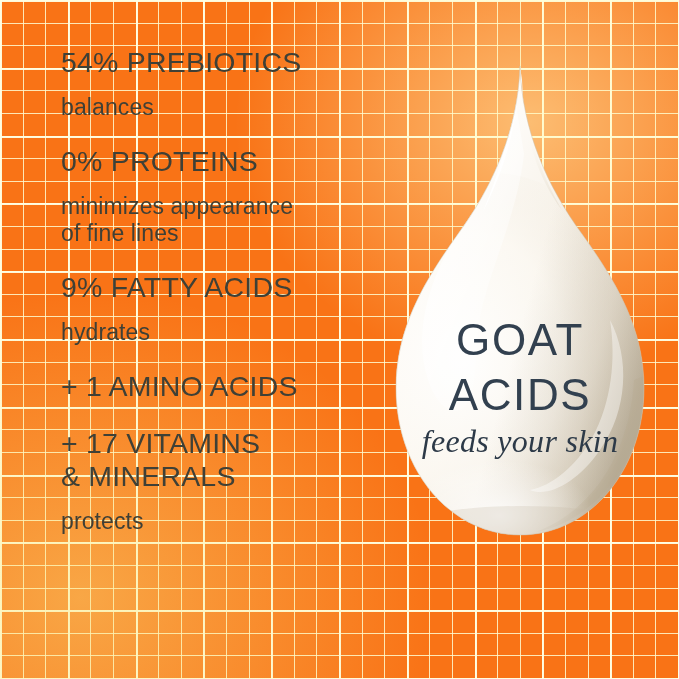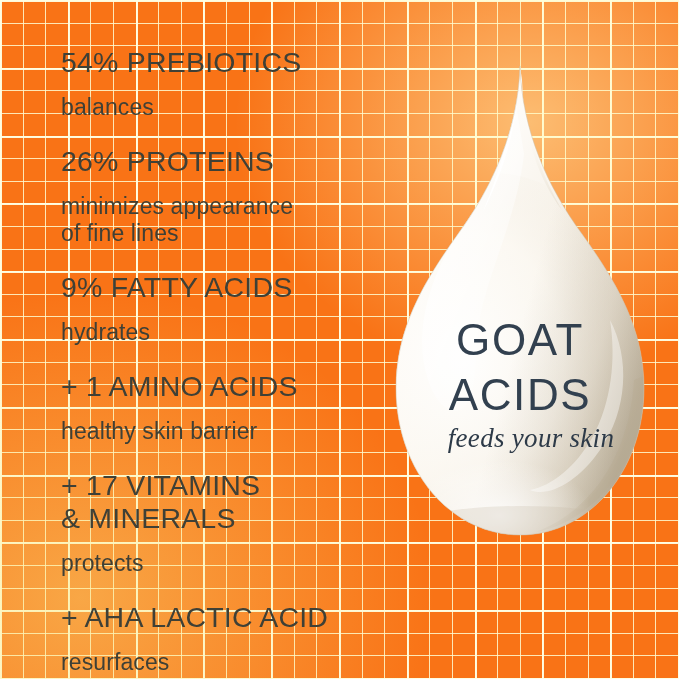--- a/index.html
+++ b/index.html
@@ -130,27 +130,27 @@
     width: 296px;
     text-align: center;
     font-size: 44px;
     line-height: 1;
     letter-spacing: 1.6px;
     color: #32404f;
     font-weight: 400;
   }
   .brand-tagline {
     position: absolute;
-    left: 11px;
+    left: 0;
     top: 367px;
     width: 296px;
     text-align: center;
     font-family: "Liberation Serif", serif;
     font-style: italic;
-    font-size: 27px;
+    font-size: 32px;
     line-height: 1;
     letter-spacing: 0.3px;
     color: #2d3a48;
   }
 </style>
 </head>
 <body>
 
 <div id="canvas">
 
@@ -159,45 +159,40 @@
   <div class="grid-layer bg-wash"></div>
 
   <div class="ingredient-list">
 
     <div class="ingredient-block">
       <div class="ing-headline">54% PREBIOTICS</div>
       <div class="ing-sub">balances</div>
     </div>
 
     <div class="ingredient-block">
-      <div class="ing-headline">26% PROTEINS</div>
+      <div class="ing-headline">0% PROTEINS</div>
       <div class="ing-sub">minimizes appearance
 of fine lines</div>
     </div>
 
     <div class="ingredient-block">
       <div class="ing-headline">9% FATTY ACIDS</div>
       <div class="ing-sub">hydrates</div>
     </div>
 
     <div class="ingredient-block">
       <div class="ing-headline">+ 1 AMINO ACIDS</div>
-      <div class="ing-sub">healthy skin barrier</div>
     </div>
 
     <div class="ingredient-block">
       <div class="ing-headline">+ 17 VITAMINS
 &amp; MINERALS</div>
       <div class="ing-sub">protects</div>
     </div>
 
-    <div class="ingredient-block">
-      <div class="ing-headline">+ AHA LACTIC ACID</div>
-      <div class="ing-sub">resurfaces</div>
-    </div>
 
   </div>
 
   <div class="droplet-wrap">
 
     <svg class="droplet-svg" viewBox="0 0 296 495" preserveAspectRatio="none">
       <defs>
         <linearGradient id="dropBody" x1="0.12" y1="0.12" x2="0.92" y2="0.95">
           <stop offset="0%" stop-color="#ffffff"></stop>
           <stop offset="22%" stop-color="#fdfbf7"></stop>

